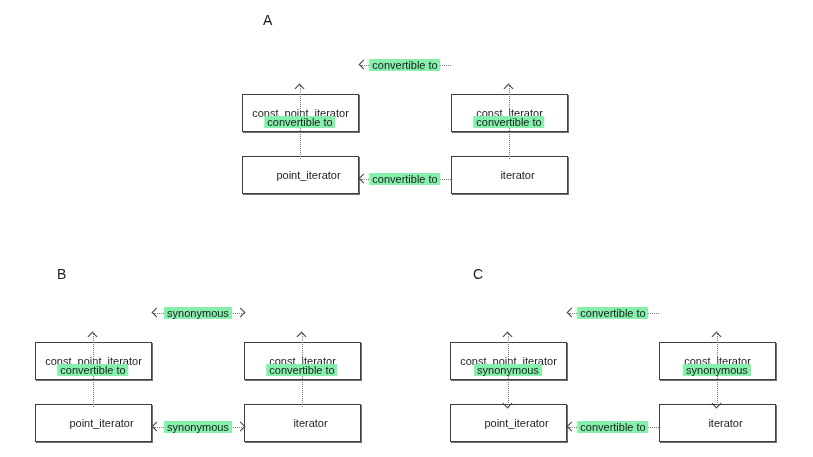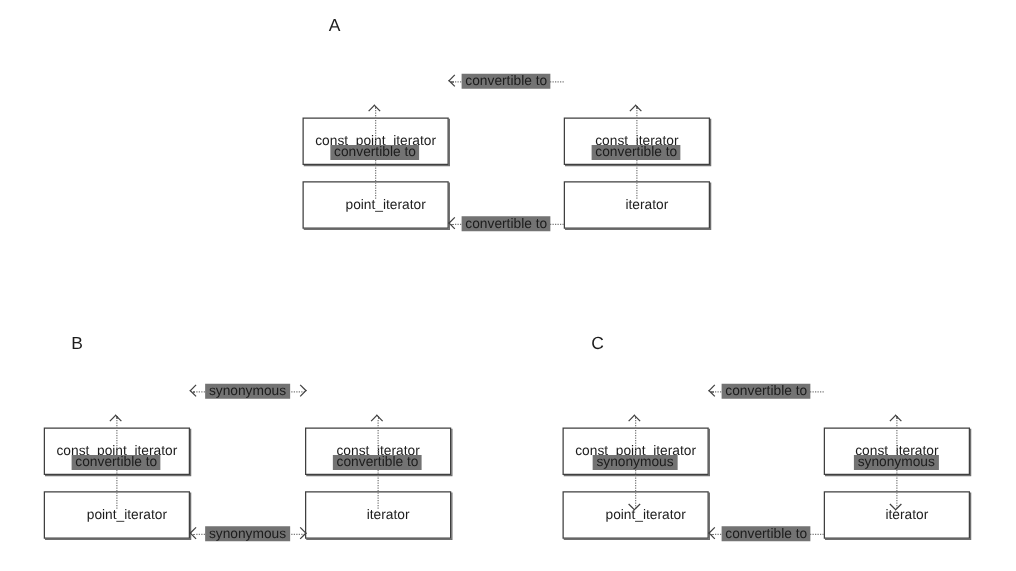--- a/index.html
+++ b/index.html
@@ -9,29 +9,29 @@
   .diagram { position:absolute; width:336px; height:200px; }
   .dletter { position:absolute; font-size:14px; color:#1c1c1c; }
   .box {
     position:absolute; width:117px; height:38px;
     border:1px solid #3f3f3f; background:#ffffff;
     box-shadow:1px 1px 0 #6f6f6f;
     display:flex; align-items:center; justify-content:center;
     font-size:11px; white-space:nowrap;
   }
   .row1 { top:38px;margin-top:48px; }
-  .row2 { top:137px;padding-left:16px; }
+  .row2 { top:148px;padding-left:16px; }
   .colL { left:0; }
   .colR { left:209px;justify-content:center; }
   .hline { position:absolute; left:119px; width:90px; height:0; border-top:1px dotted #7a7a7a; }
   .vline { position:absolute; width:0; top:77px; height:74px; border-left:1px dotted #7a7a7a; }
   .vlineL { left:58px; }
   .vlineR { left:267px; }
   .elabel {
-    position:absolute; background:#737373; padding:0 3px;
+    position:absolute; background:#86efac; padding:0 3px;
     font-size:11px; white-space:nowrap; transform:translate(-50%,-50%);
   }
   .chev { position:absolute; width:7px; height:7px; }
   .chev::before { content:""; position:absolute; inset:0; border-left:1px solid #3f3f3f; border-bottom:1px solid #3f3f3f; }
   .chev-left::before  { transform:rotate(45deg); }
   .chev-up::before    { transform:rotate(135deg); }
   .chev-right::before { transform:rotate(225deg); }
   .chev-down::before  { transform:rotate(315deg); }
   .hchevL { left:118px; top:53px; }
   .hchevR { left:202px; top:53px; }

